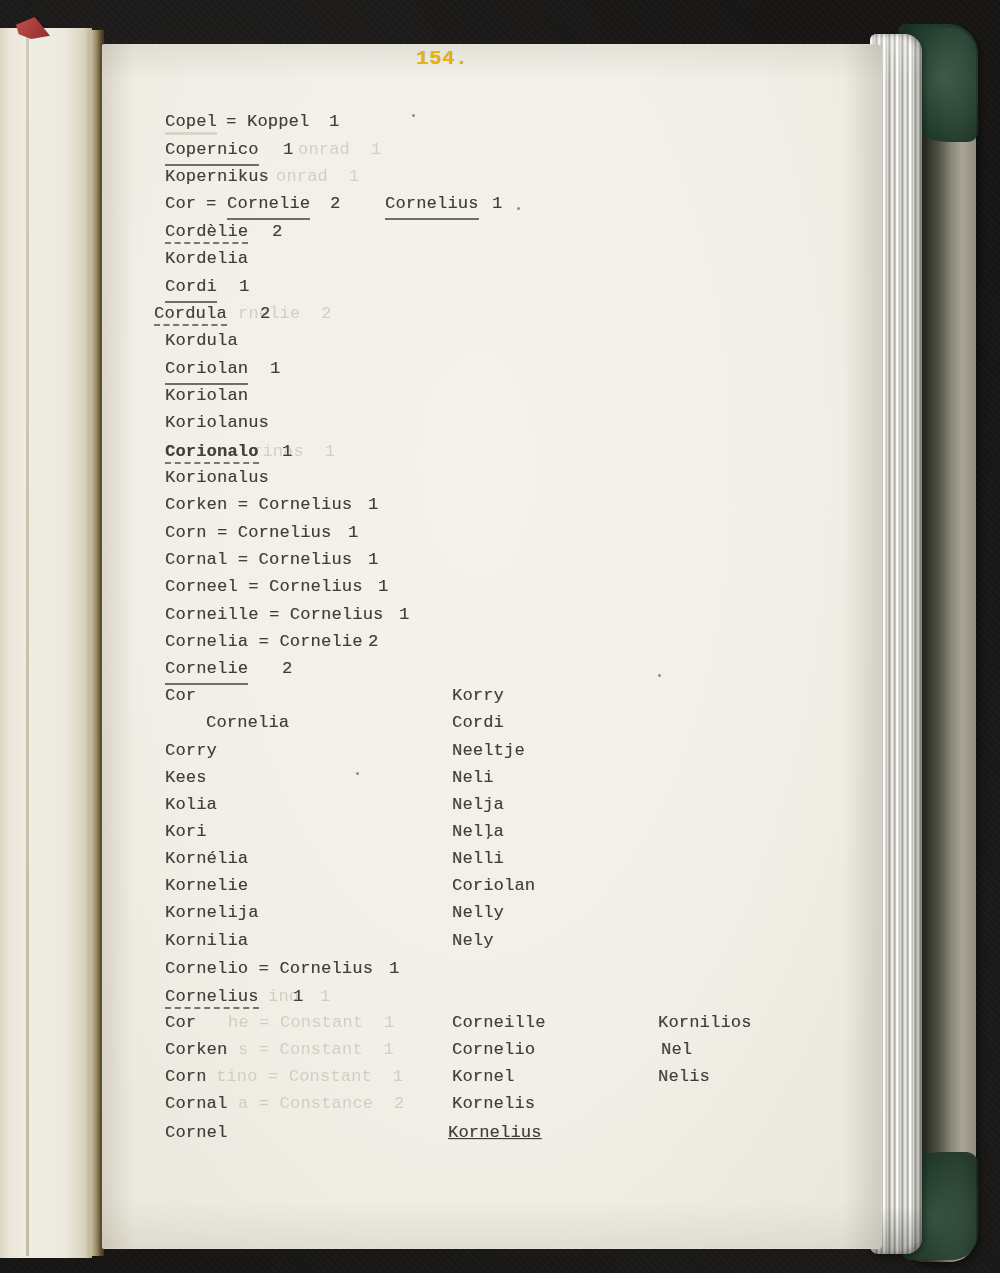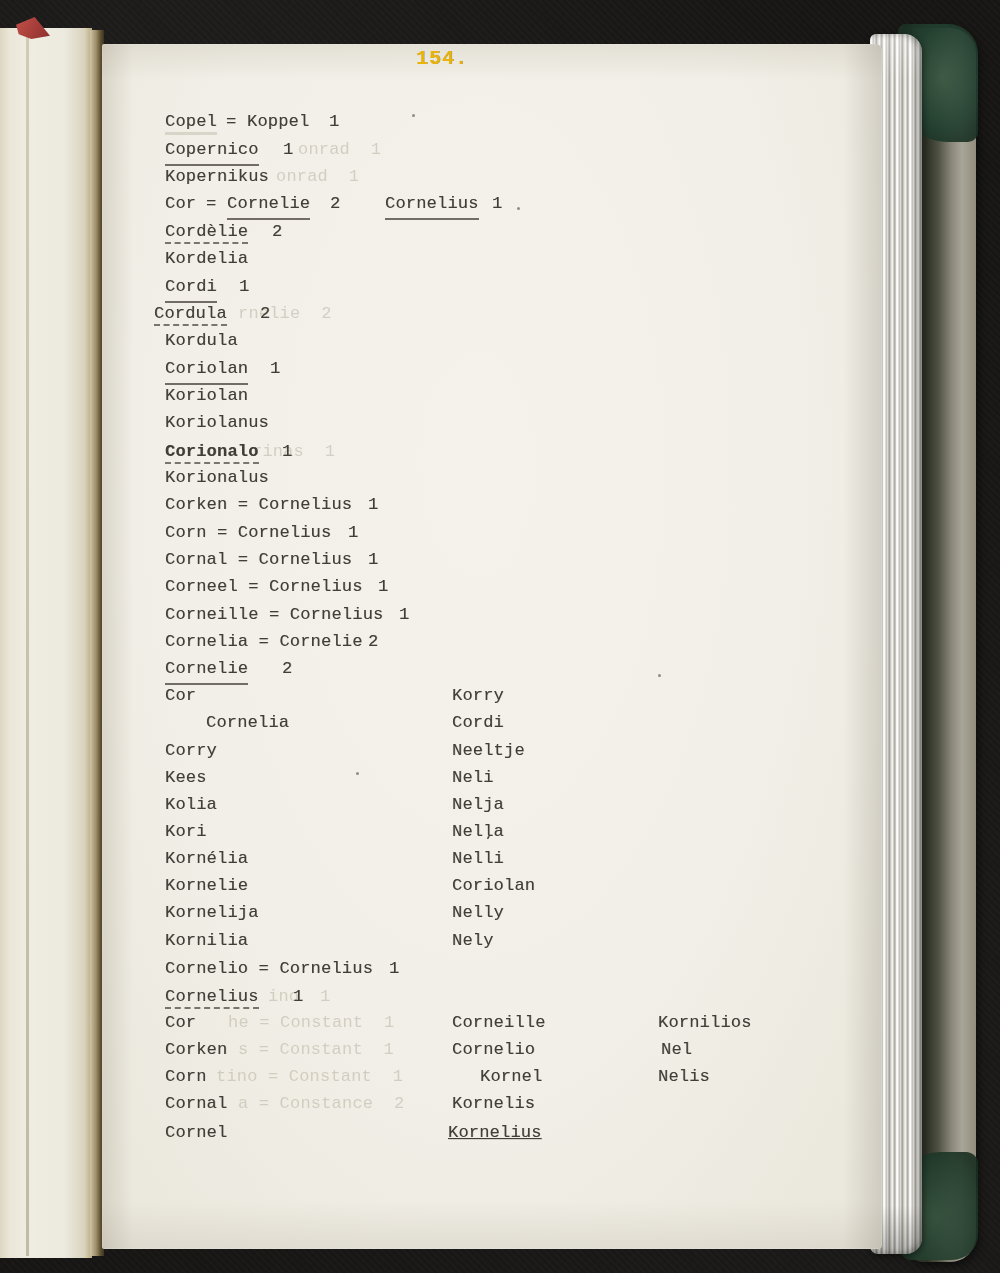--- a/index.html
+++ b/index.html
@@ -268,21 +268,21 @@
         <span class="seg" style="left: 452px;">Corneille</span>
         <span class="seg" style="left: 658px;">Kornilios</span>
       </div>
       <div class="line" style="top: 1040px;">
         <span class="seg" style="left: 165px;">Corken</span>
         <span class="seg" style="left: 452px;">Cornelio</span>
         <span class="seg" style="left: 661px;">Nel</span>
       </div>
       <div class="line" style="top: 1067px;">
         <span class="seg" style="left: 165px;">Corn</span>
-        <span class="seg" style="left: 480px;">Kornel</span>
+        <span class="seg" style="left: 452px;">Kornel</span>
         <span class="seg" style="left: 658px;">Nelis</span>
       </div>
       <div class="line" style="top: 1094px;">
         <span class="seg" style="left: 165px;">Cornal</span>
         <span class="seg" style="left: 452px;">Kornelis</span>
       </div>
       <div class="line" style="top: 1123px;">
         <span class="seg" style="left: 165px;">Cornel</span>
         <span class="seg" style="left: 448px; text-decoration: underline;">Kornelius</span>
       </div>

